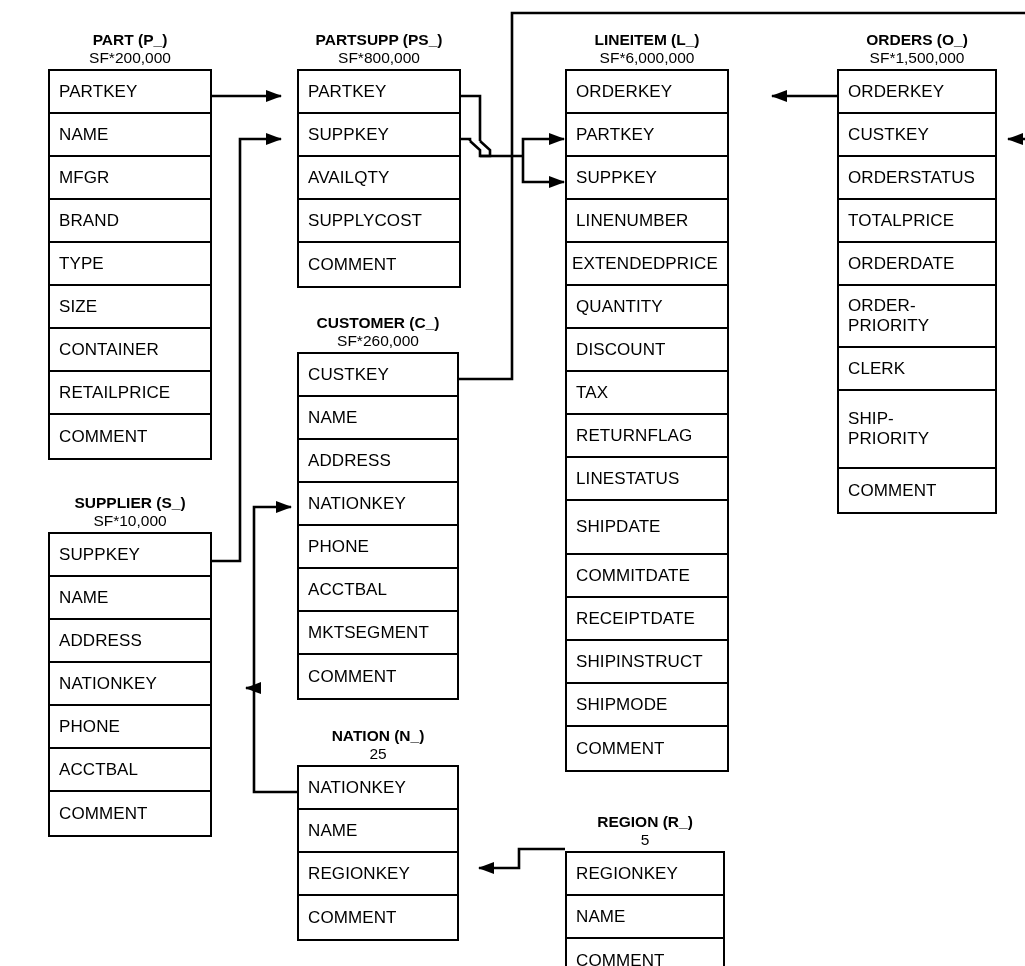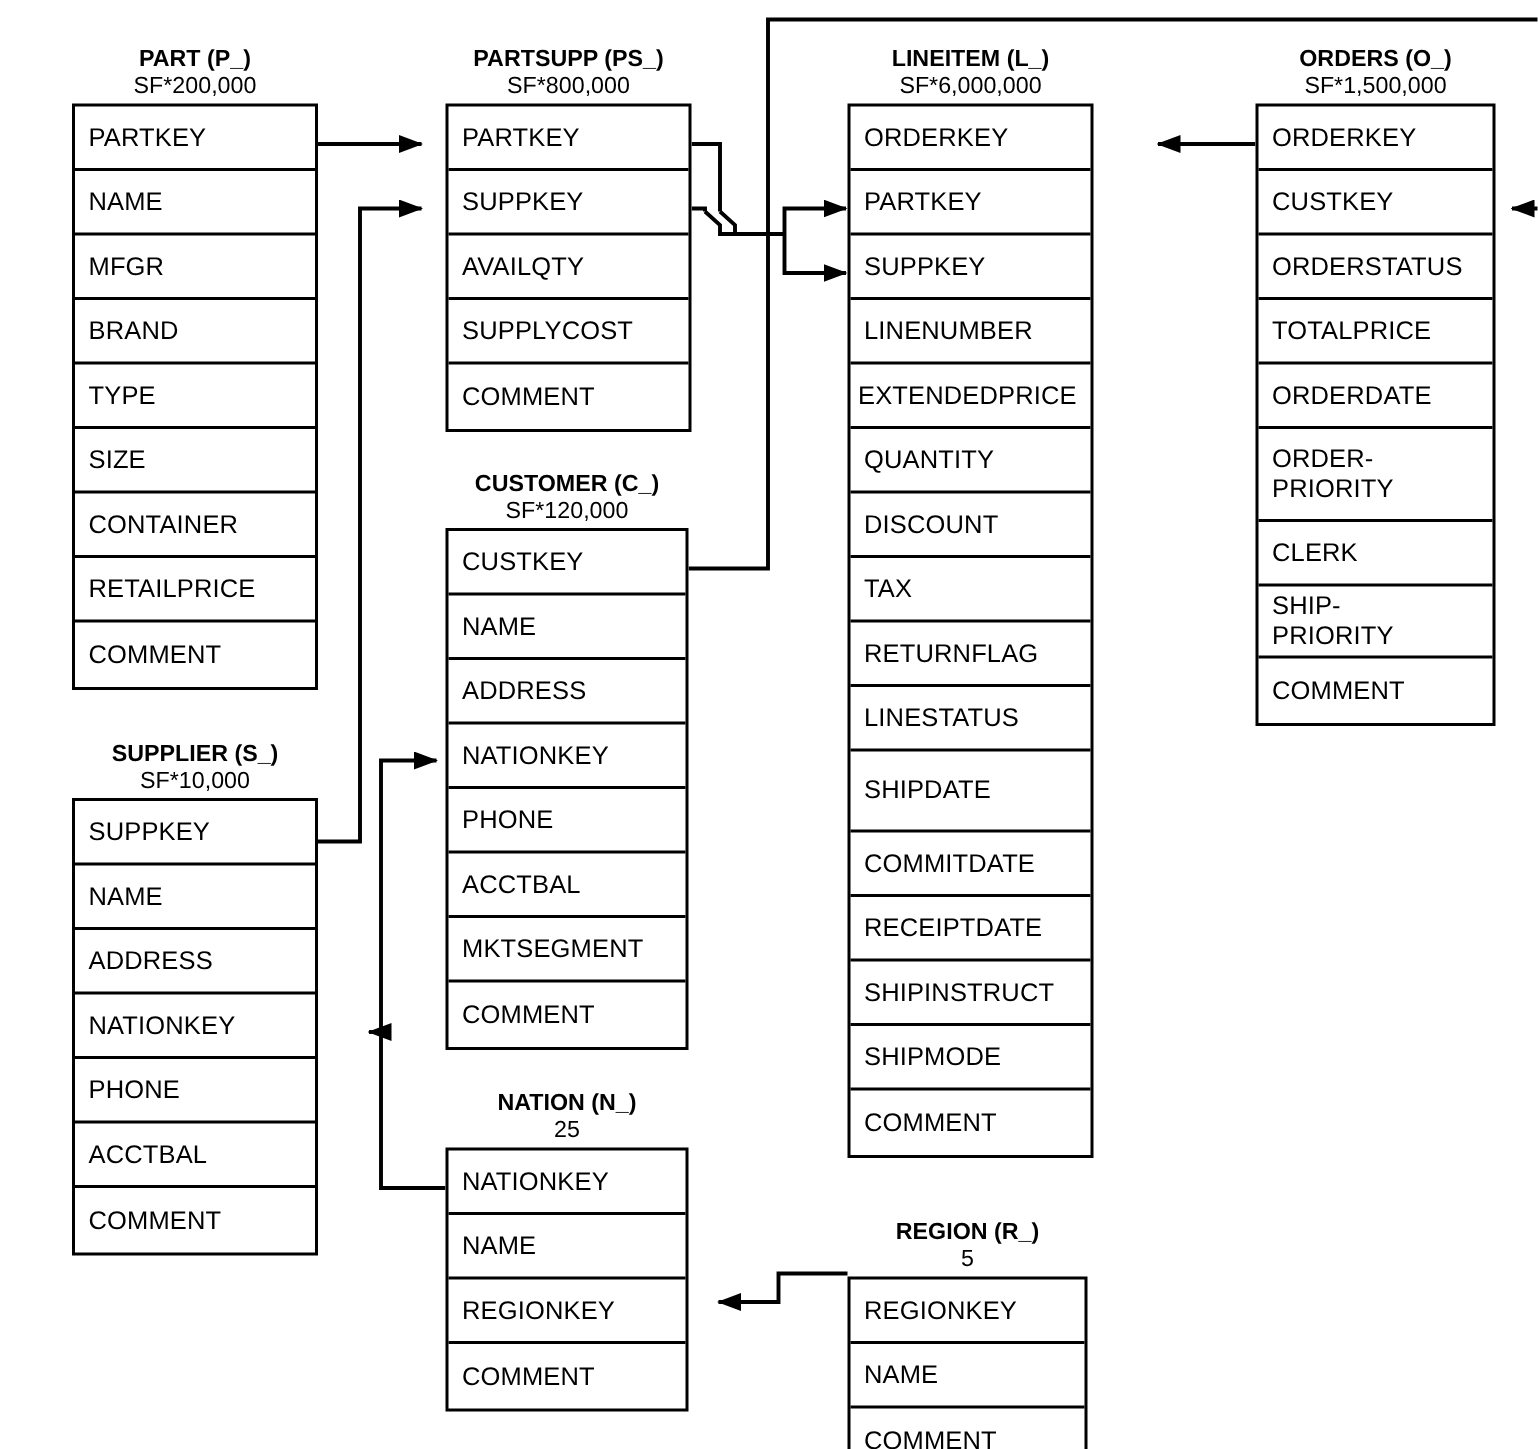--- a/index.html
+++ b/index.html
@@ -235,33 +235,33 @@
       <div class="field-row" style="height:43px">
           <span class="ftext">ORDERDATE</span>
         </div>
       <div class="field-row" style="height:62px">
           <span class="ftext">ORDER-
 PRIORITY</span>
         </div>
       <div class="field-row" style="height:43px">
           <span class="ftext">CLERK</span>
         </div>
-      <div class="field-row" style="height:48px">
+      <div class="field-row" style="height:78px">
           <span class="ftext">SHIP-
 PRIORITY</span>
         </div>
       <div class="field-row" style="height:43px">
           <span class="ftext">COMMENT</span>
         </div>
     </div>
   </div>
 
   <div class="table-block" style="left:263px; top:313px; width:162px;">
     <div class="table-title">CUSTOMER (C_)</div>
-    <div class="table-card">SF*120,000</div>
+    <div class="table-card">SF*260,000</div>
     <div class="table-box">
       <div class="field-row" style="height:43px">
           <span class="ftext">CUSTKEY</span>
         </div>
       <div class="field-row" style="height:43px">
           <span class="ftext">NAME</span>
         </div>
       <div class="field-row" style="height:43px">
           <span class="ftext">ADDRESS</span>
         </div>

